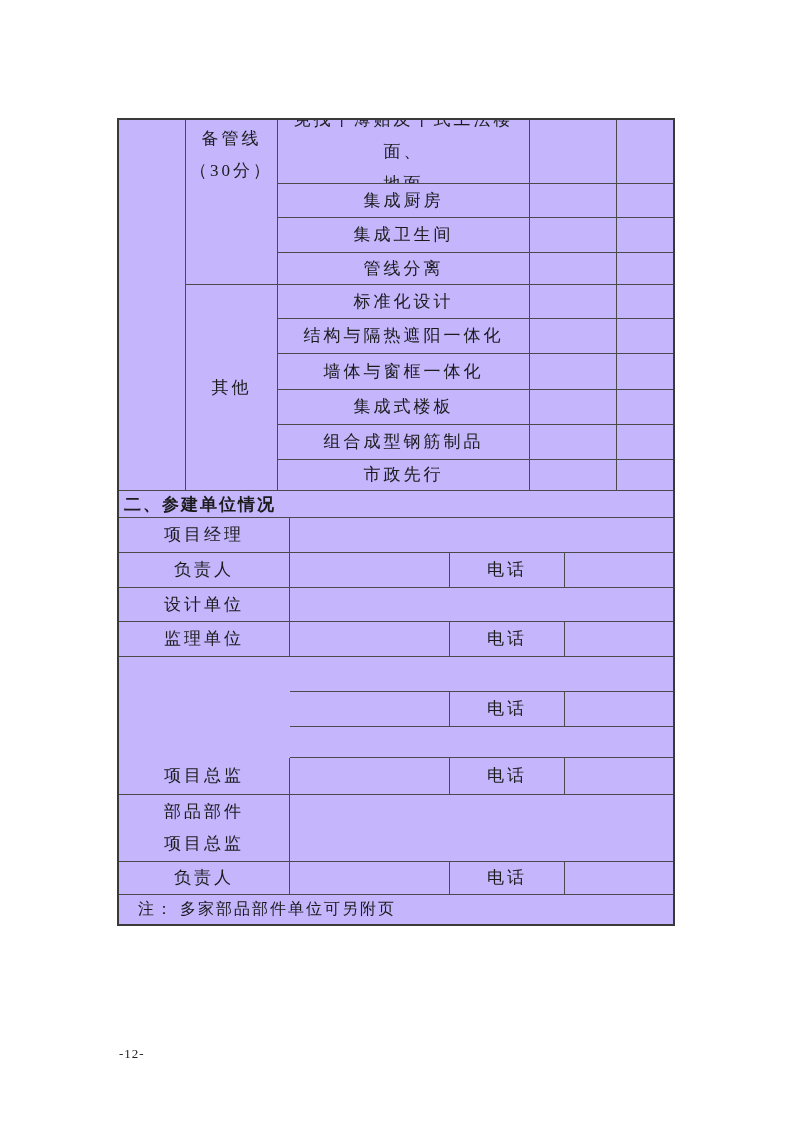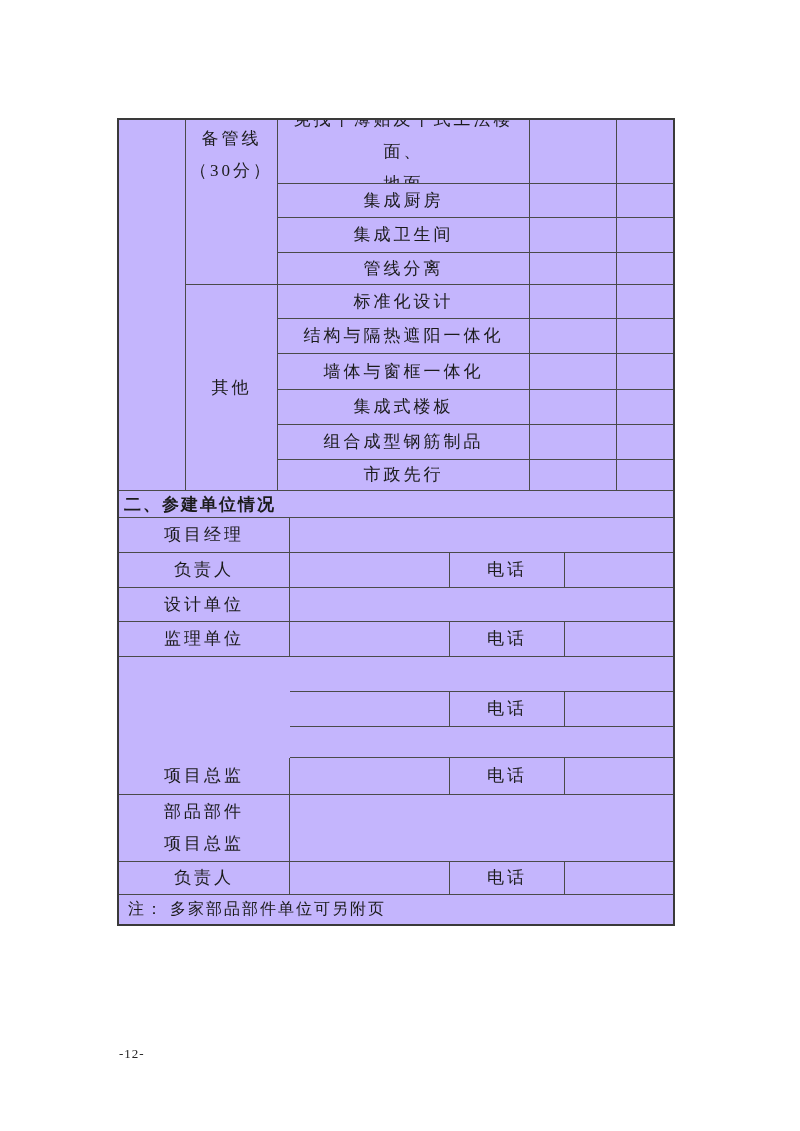--- a/index.html
+++ b/index.html
@@ -63,21 +63,21 @@
     padding-left: 5px;
     font-weight: bold;
     font-size: 17px;
     letter-spacing: 2px;
   }
 
   .note-row {
     height: 29px;
     display: flex;
     align-items: center;
-    padding-left: 9px;
+    padding-left: 19px;
     font-size: 16px;
     letter-spacing: 2px;
   }
 
   .page-number {
     position: absolute;
     left: 119px;
     top: 1046px;
     font-size: 13px;
     letter-spacing: 1px;

